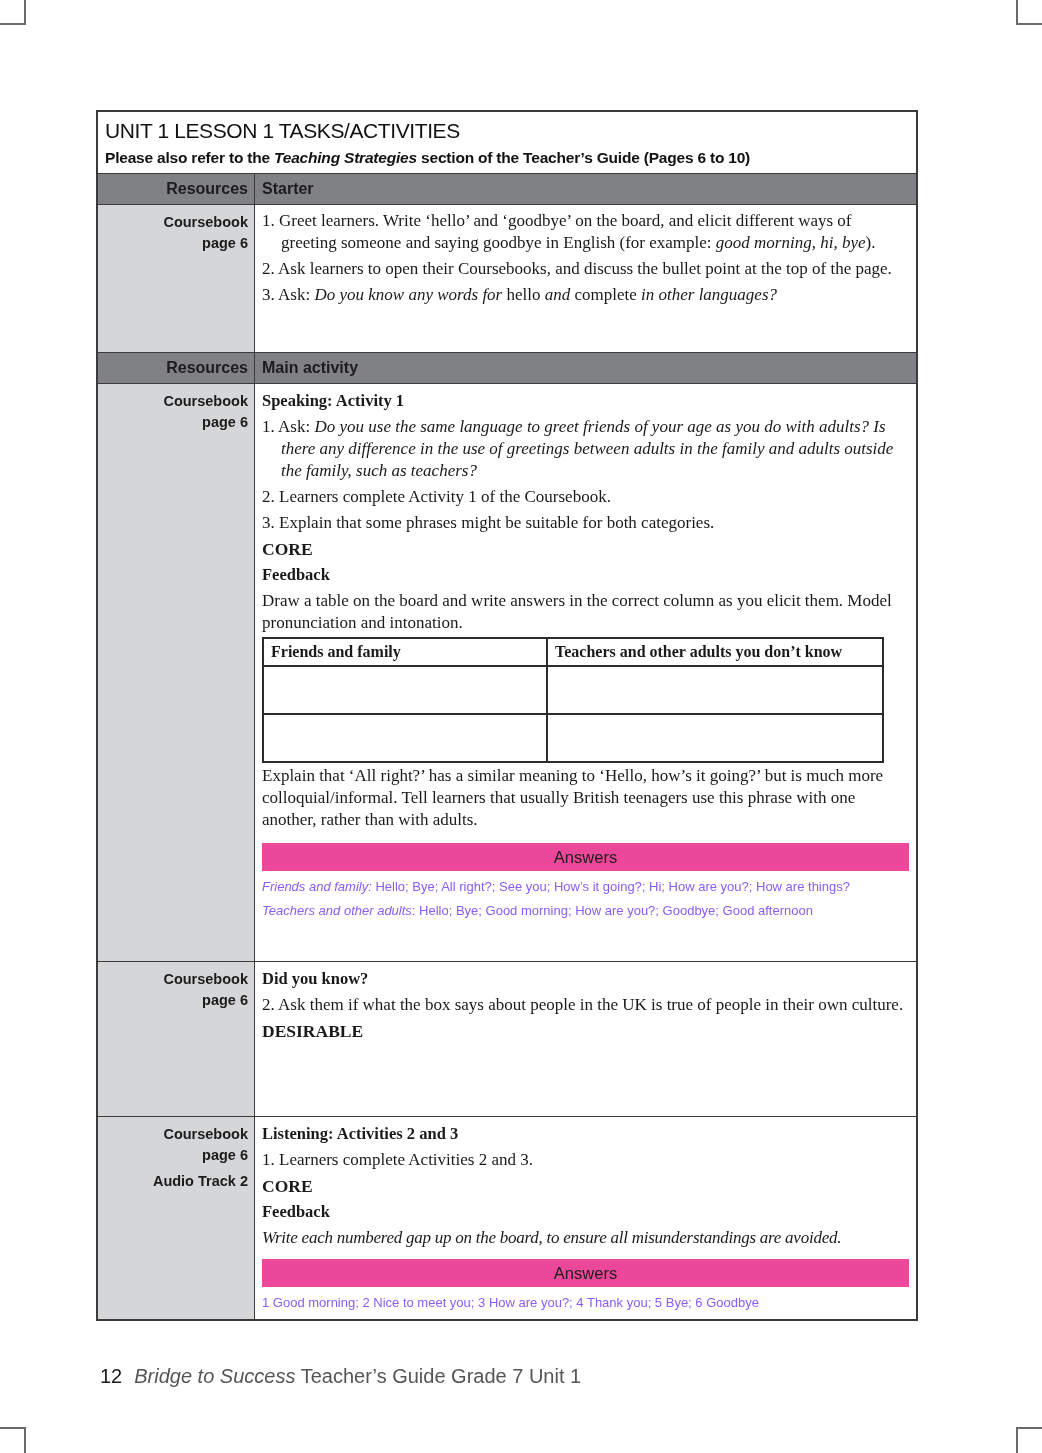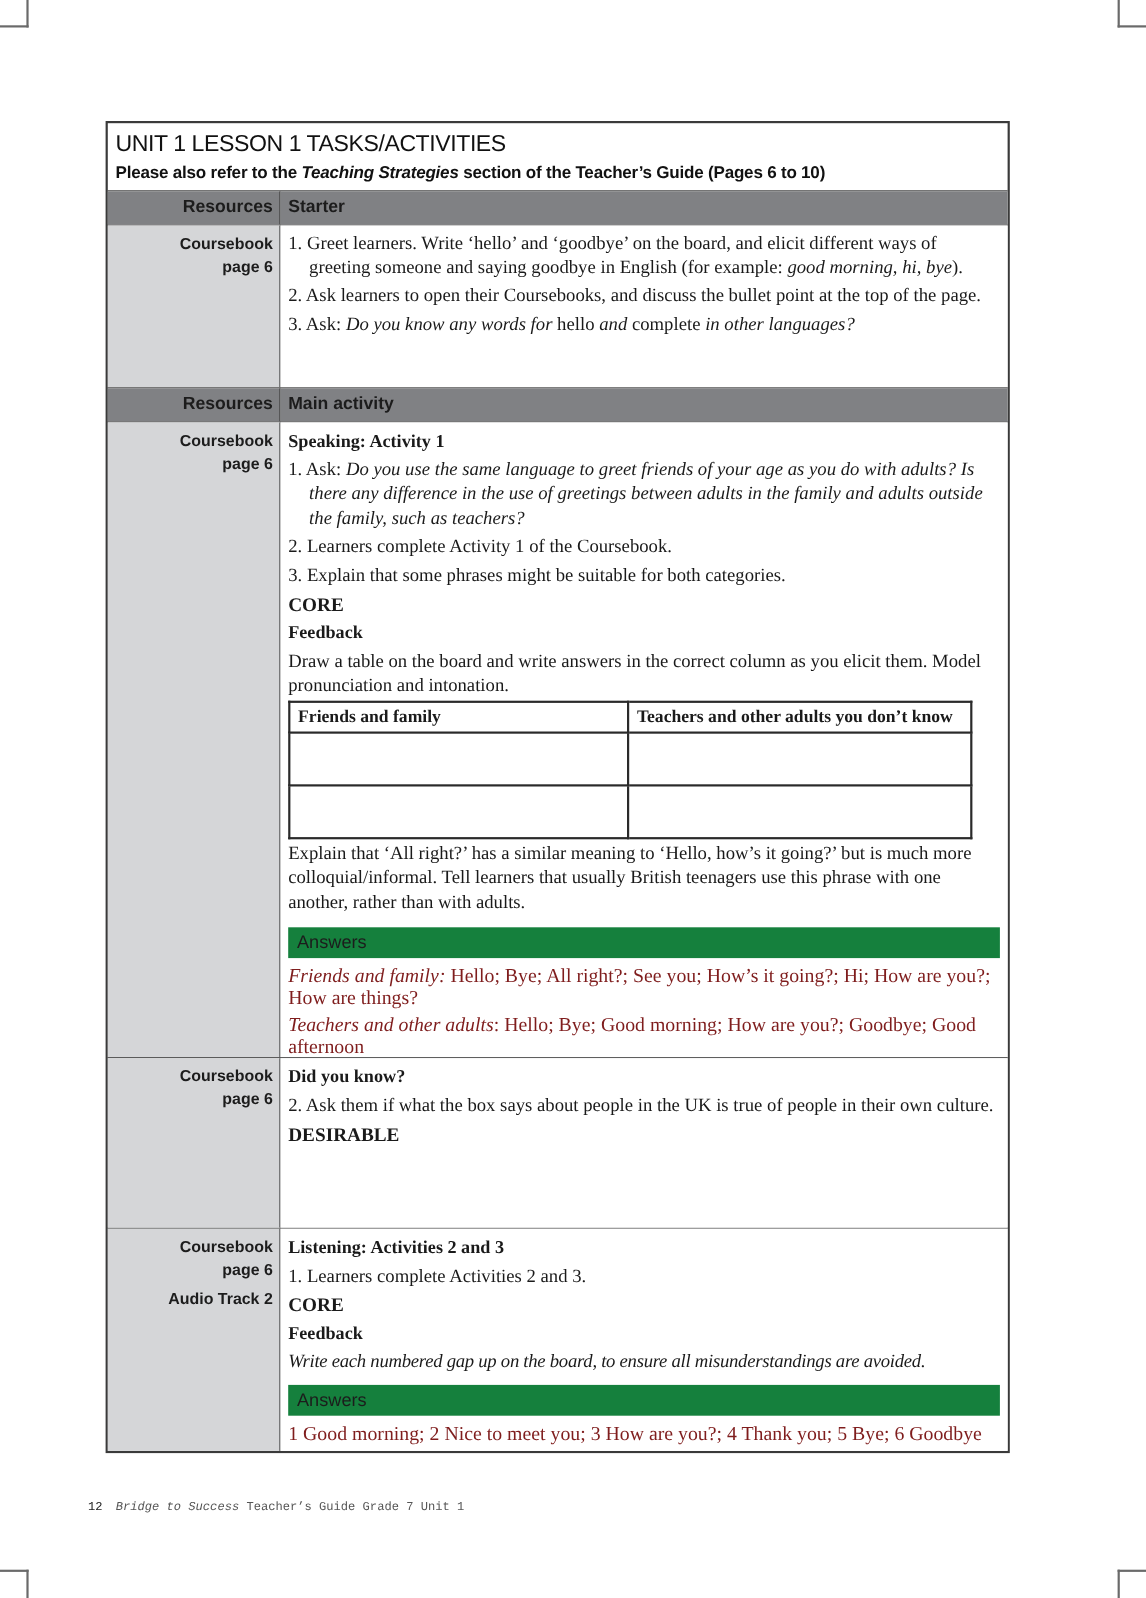--- a/index.html
+++ b/index.html
@@ -32,29 +32,29 @@
   .serif { font-family: "Liberation Serif", serif; font-size: 17px; line-height: 22px; color: #1a1a1a; }
   .item { padding-left: 19px; text-indent: -19px; margin-bottom: 4px; }
   .sub-head { font-family: "Liberation Serif", serif; font-weight: bold; font-size: 16.5px; line-height: 22px; margin-bottom: 4px; }
   .tag { font-family: "Liberation Serif", serif; font-weight: bold; font-size: 17.5px; line-height: 22px; margin-bottom: 4px; }
   .para { margin-bottom: 0; }
   i { font-style: italic; }
 
   .board-table { border-collapse: collapse; width: 622px; margin-top: 3px; margin-bottom: 2px; border: 2px solid #2a2a2a; }
   .board-table th, .board-table td { border: 2px solid #2a2a2a; }
   .board-table th { font-family: "Liberation Serif", serif; font-weight: bold; font-size: 16px; text-align: left; padding: 2px 7px; height: 26px; }
-  .board-table th:first-child, .board-table td:first-child { width: 308px; }
+  .board-table th:first-child, .board-table td:first-child { width: 284px; }
   .board-table td { height: 48px; }
 
-  .answers-bar { background: #15803d; margin: 12px 0 0 0; padding: 2px 8px; }
+  .answers-bar { background: #ec4899; margin: 12px 0 0 0; padding: 2px 8px; text-align: center; }
   .answers-label { font-family: "Liberation Sans", sans-serif; font-size: 16.5px; color: #1c1c1c; line-height: 24px; }
-  .ans { font-family: Liberation Serif, serif; font-size: 18px; line-height: 20px; color: #7f1d1d; margin-top: 6px; }
+  .ans { font-family: Liberation Sans, sans-serif; font-size: 13px; line-height: 20px; color: #8b5cf6; margin-top: 6px; }
   .ans + .ans { margin-top: 4px; }
 
-  .footer { position: absolute; left: 80px; top: 1365px; font-family: Liberation Mono, monospace; font-size: 11px; color: #555; }
+  .footer { position: absolute; left: 100px; top: 1365px; font-family: Liberation Sans, sans-serif; font-size: 20px; color: #555; }
   .footer .pg { color: #1a1a1a; margin-right: 12px; }
 </style>
 </head>
 <body>
 
 <div class="crop" style="left:24px;top:0;width:2px;height:25px;"></div>
 <div class="crop" style="left:0;top:23px;width:26px;height:2px;"></div>
 <div class="crop" style="left:1016px;top:0;width:2px;height:25px;"></div>
 <div class="crop" style="left:1016px;top:23px;width:26px;height:2px;"></div>
 <div class="crop" style="left:0;top:1427px;width:26px;height:2px;"></div>

